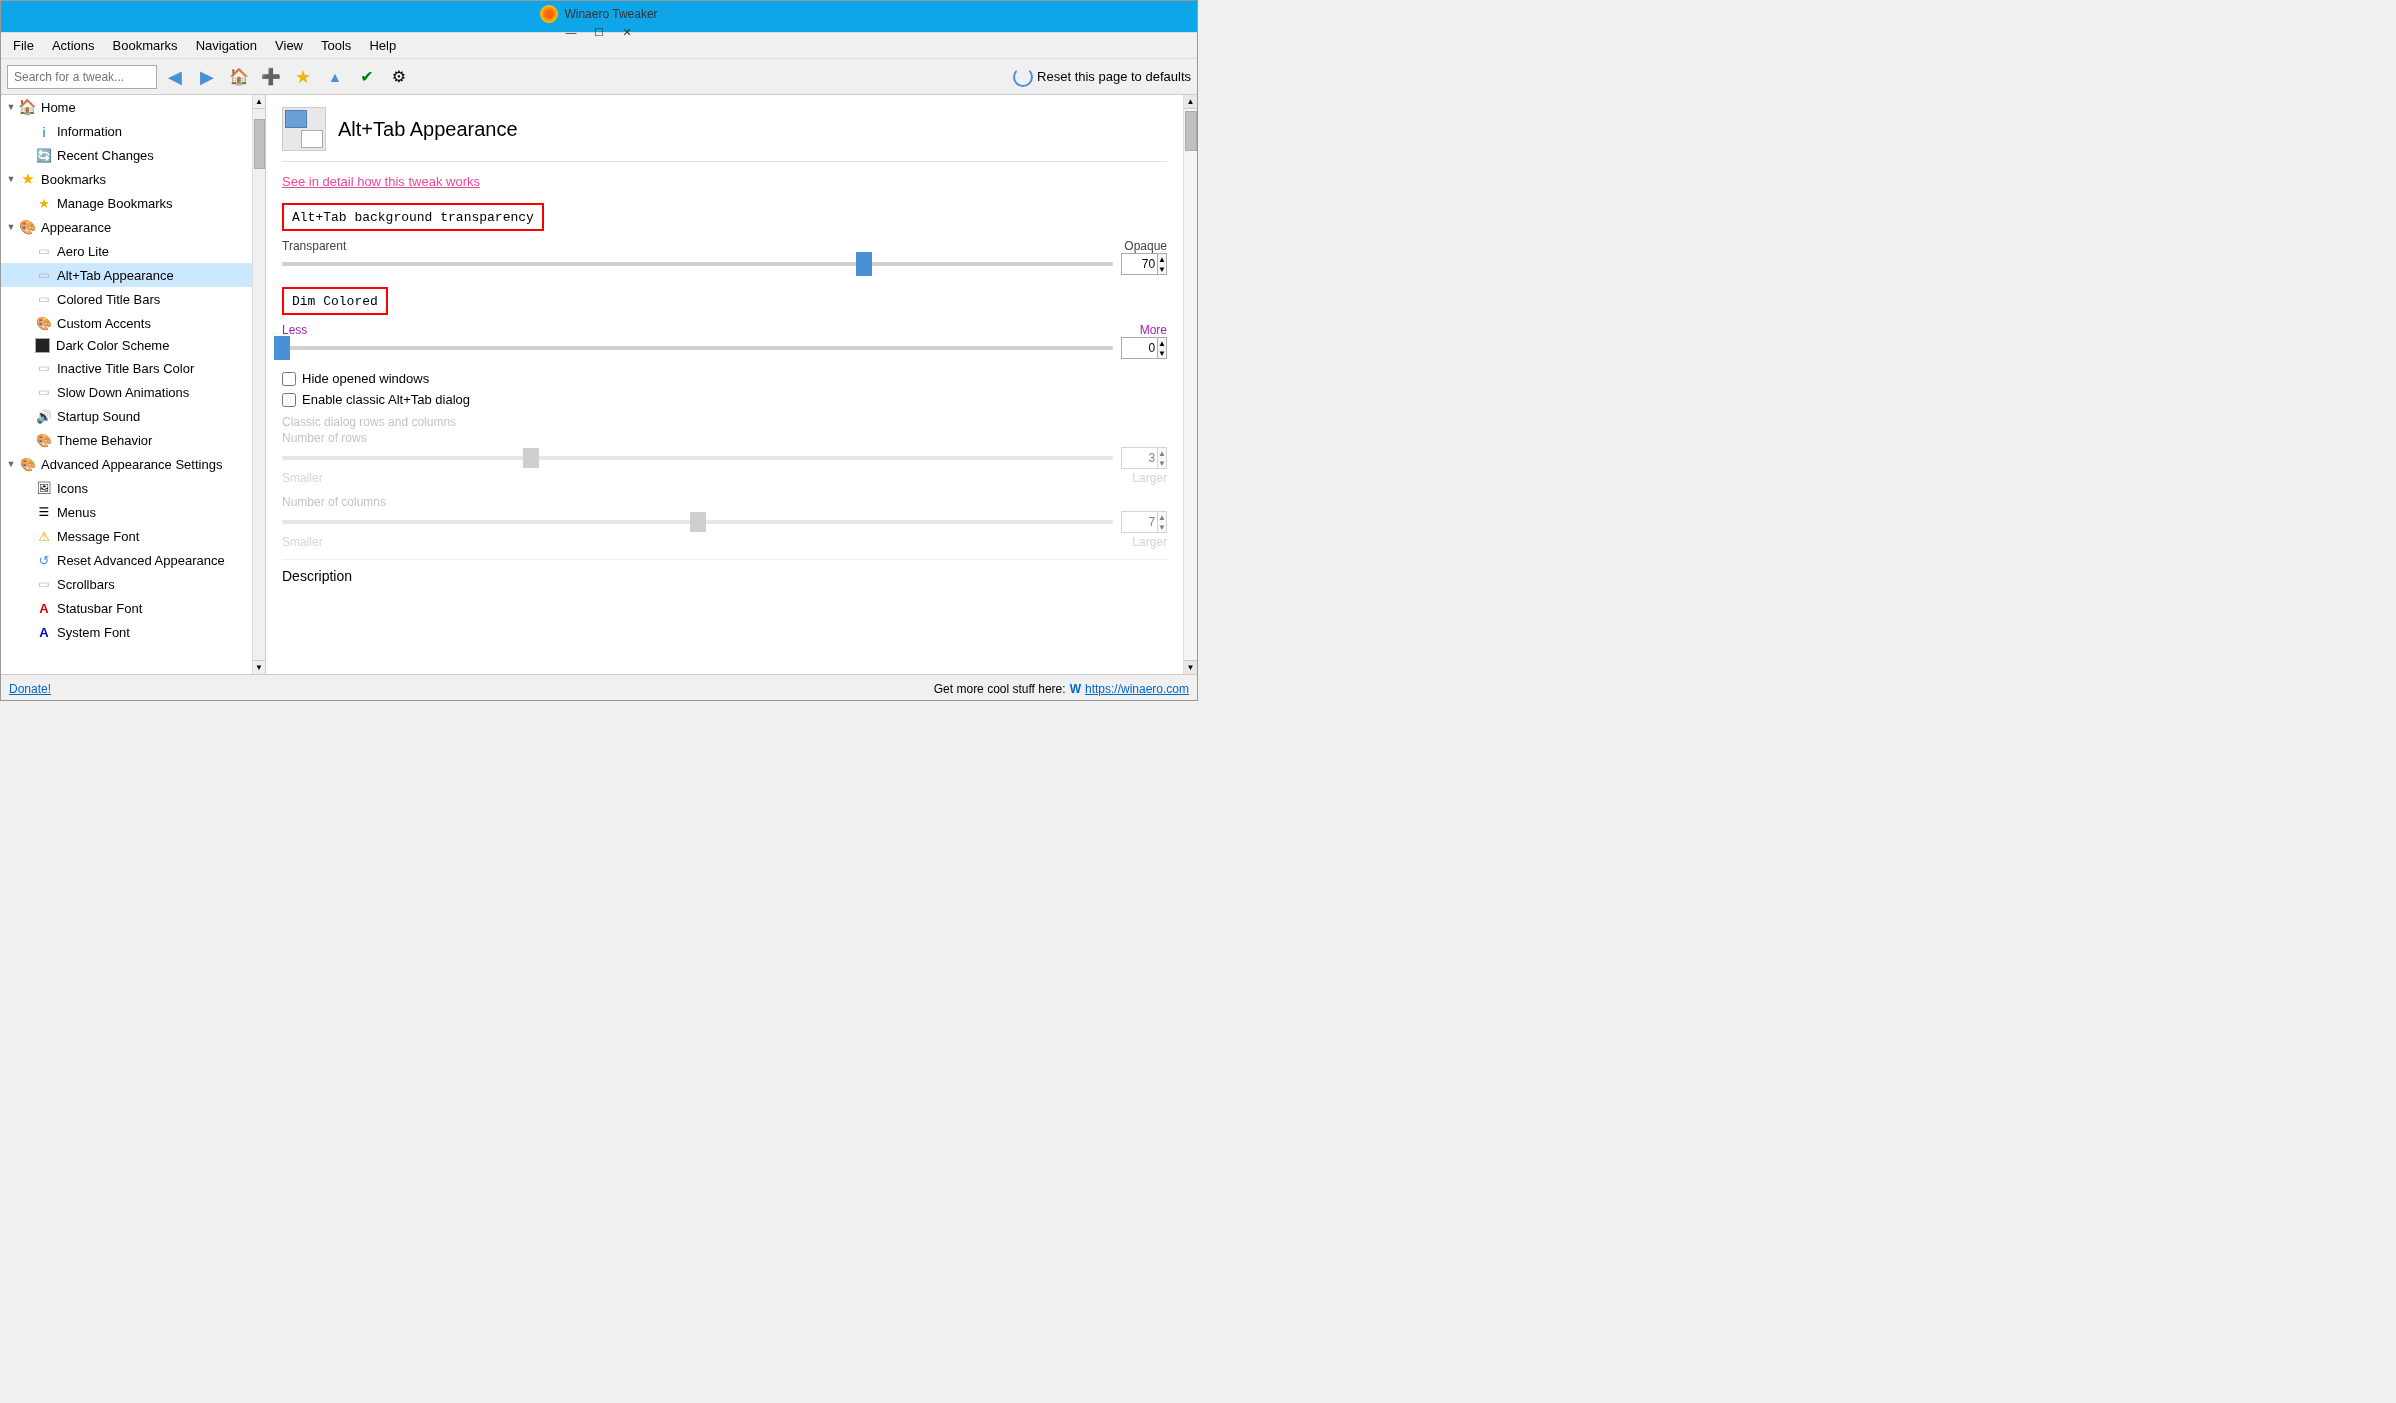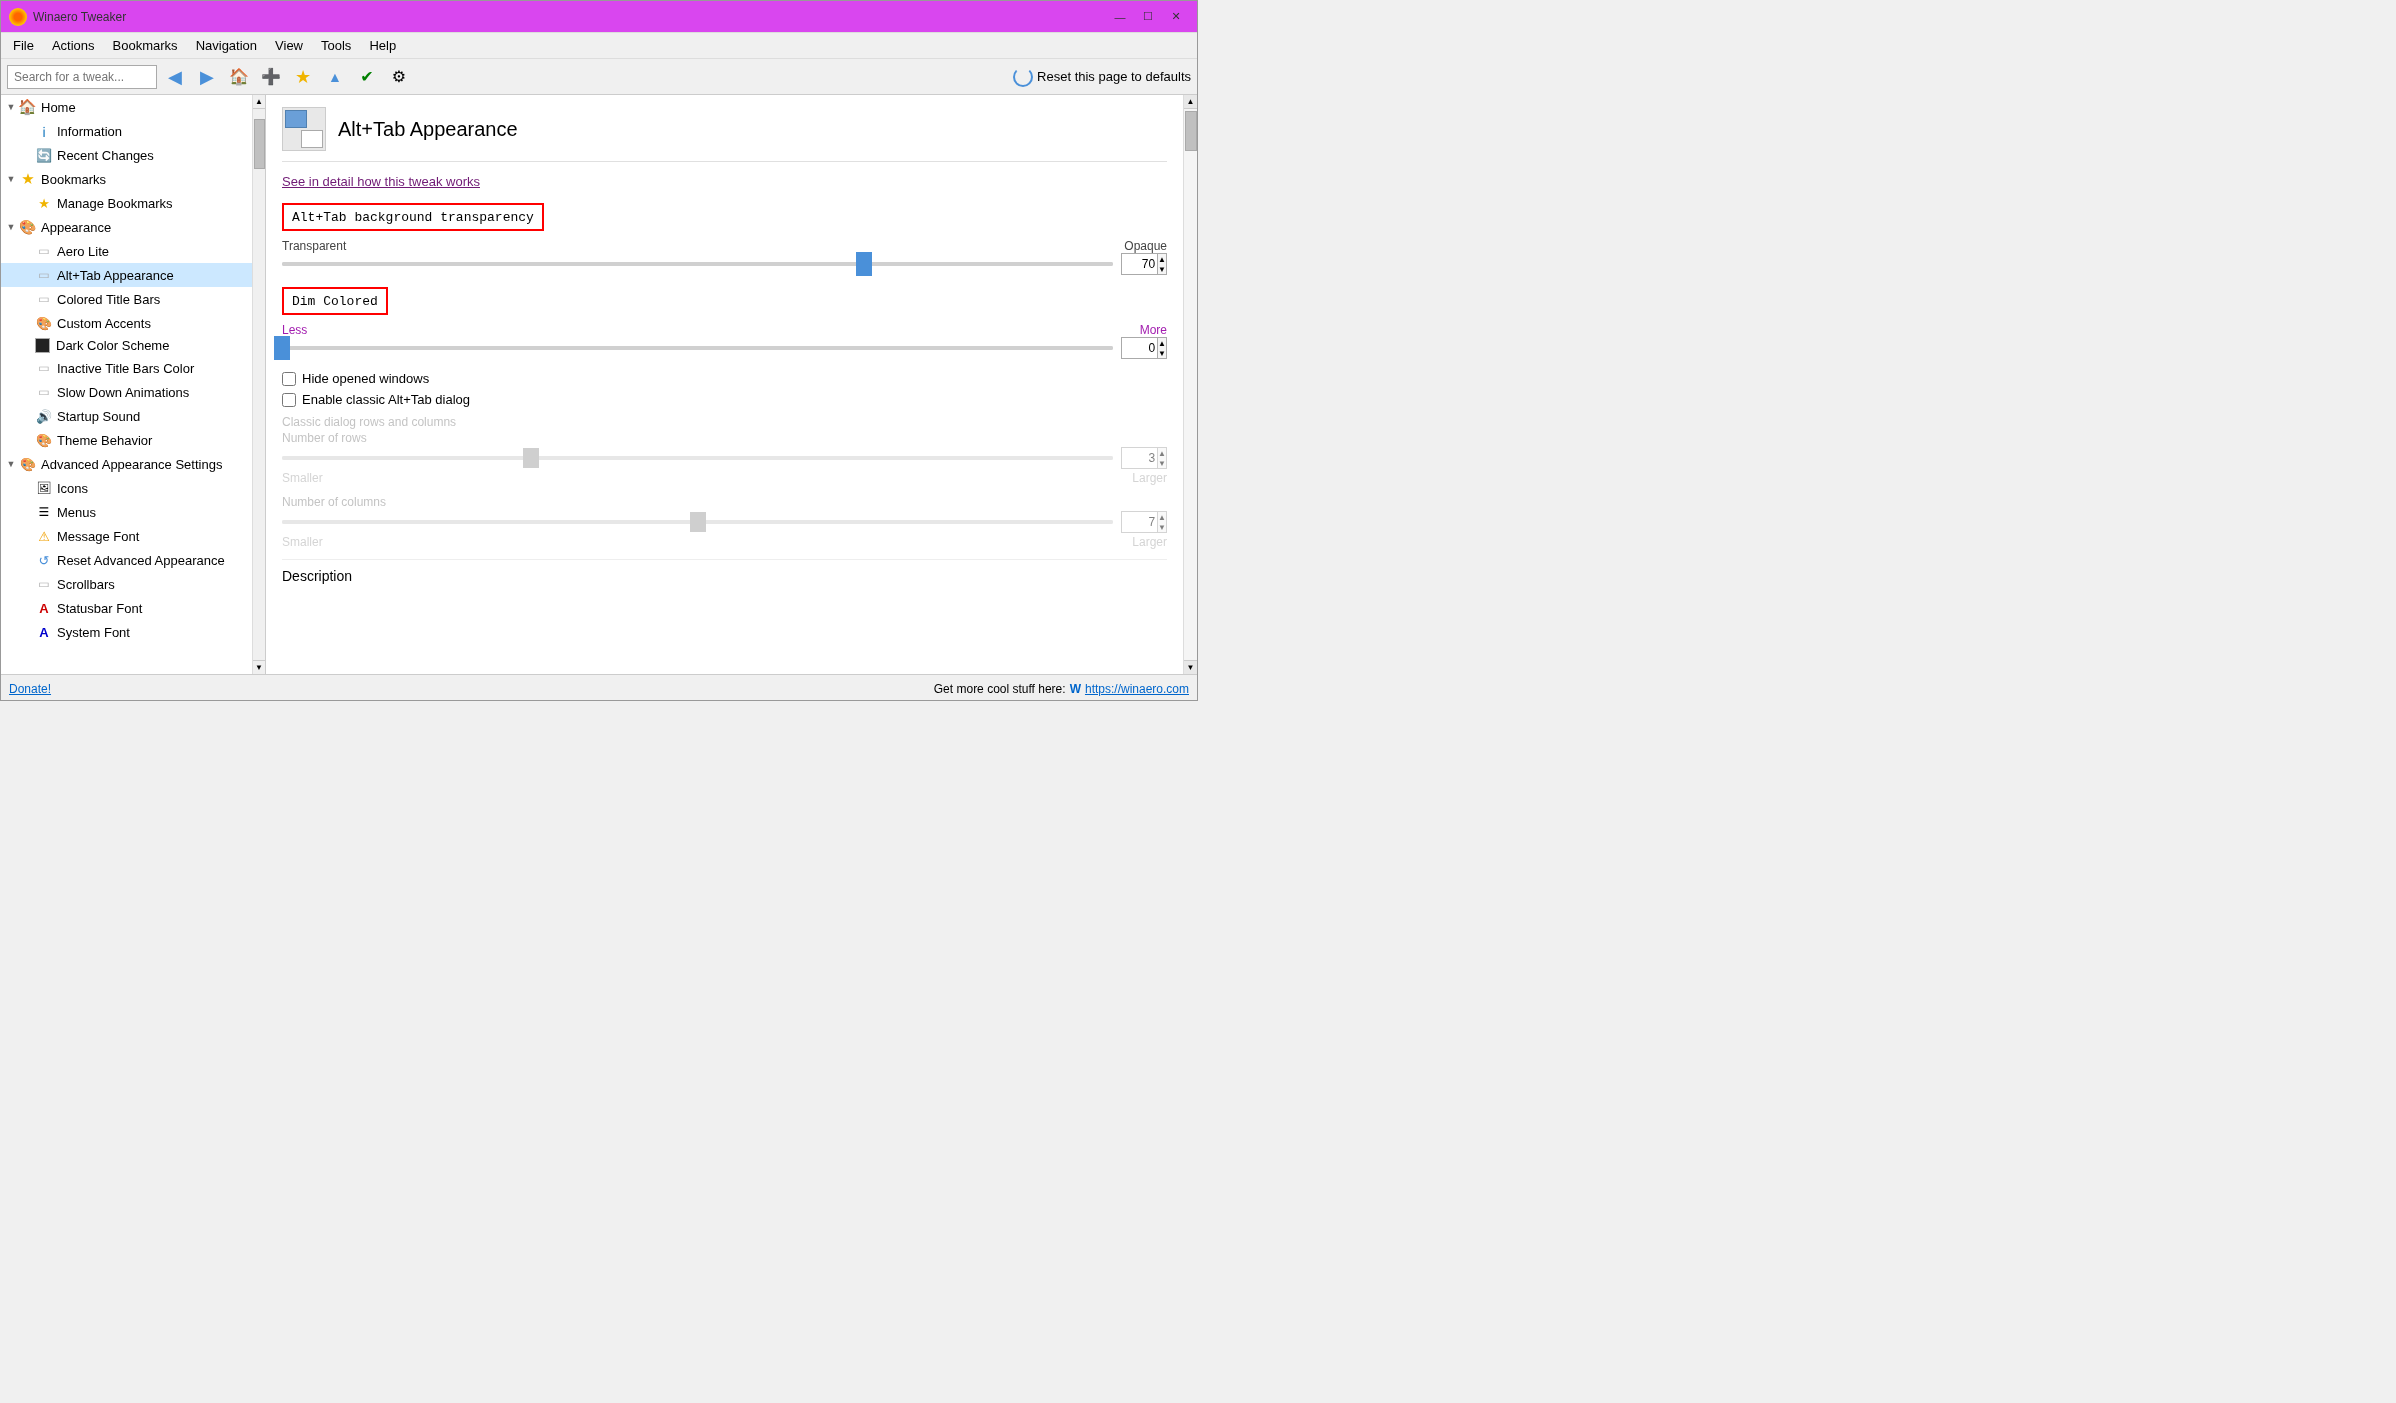--- a/index.html
+++ b/index.html
@@ -9,27 +9,28 @@
       background: #f0f0f0;
       color: #000;
       width: 1198px;
       height: 701px;
       overflow: hidden;
       border: 1px solid #999;
     }
 
     
     .title-bar {
-      background: #d946ef;
+      background: #0ea5e9;
       display: flex;
       align-items: center;
       justify-content: space-between;
       padding: 4px 8px;
       height: 32px;
       border-bottom: 1px solid #ddd;
+      flex-direction: column;
     }
     .title-bar-left {
       display: flex;
       align-items: center;
       gap: 6px;
     }
     .title-bar-logo {
       width: 18px;
       height: 18px;
       background: radial-gradient(circle, #ff6600 30%, #ffcc00 70%);
@@ -196,21 +197,21 @@
       border-bottom: 1px solid #e0e0e0;
       padding-bottom: 10px;
     }
     .content-title {
       font-size: 20px;
       font-weight: normal;
       color: #000;
     }
 
     .tweak-link {
-      color: #701a75;
+      color: #ec4899;
       text-decoration: underline;
       cursor: pointer;
       font-size: 13px;
       margin-bottom: 14px;
       display: block;
     }
     .section-label {
       font-size: 13px;
       font-weight: 500;
       font-family: Liberation Mono, monospace;

